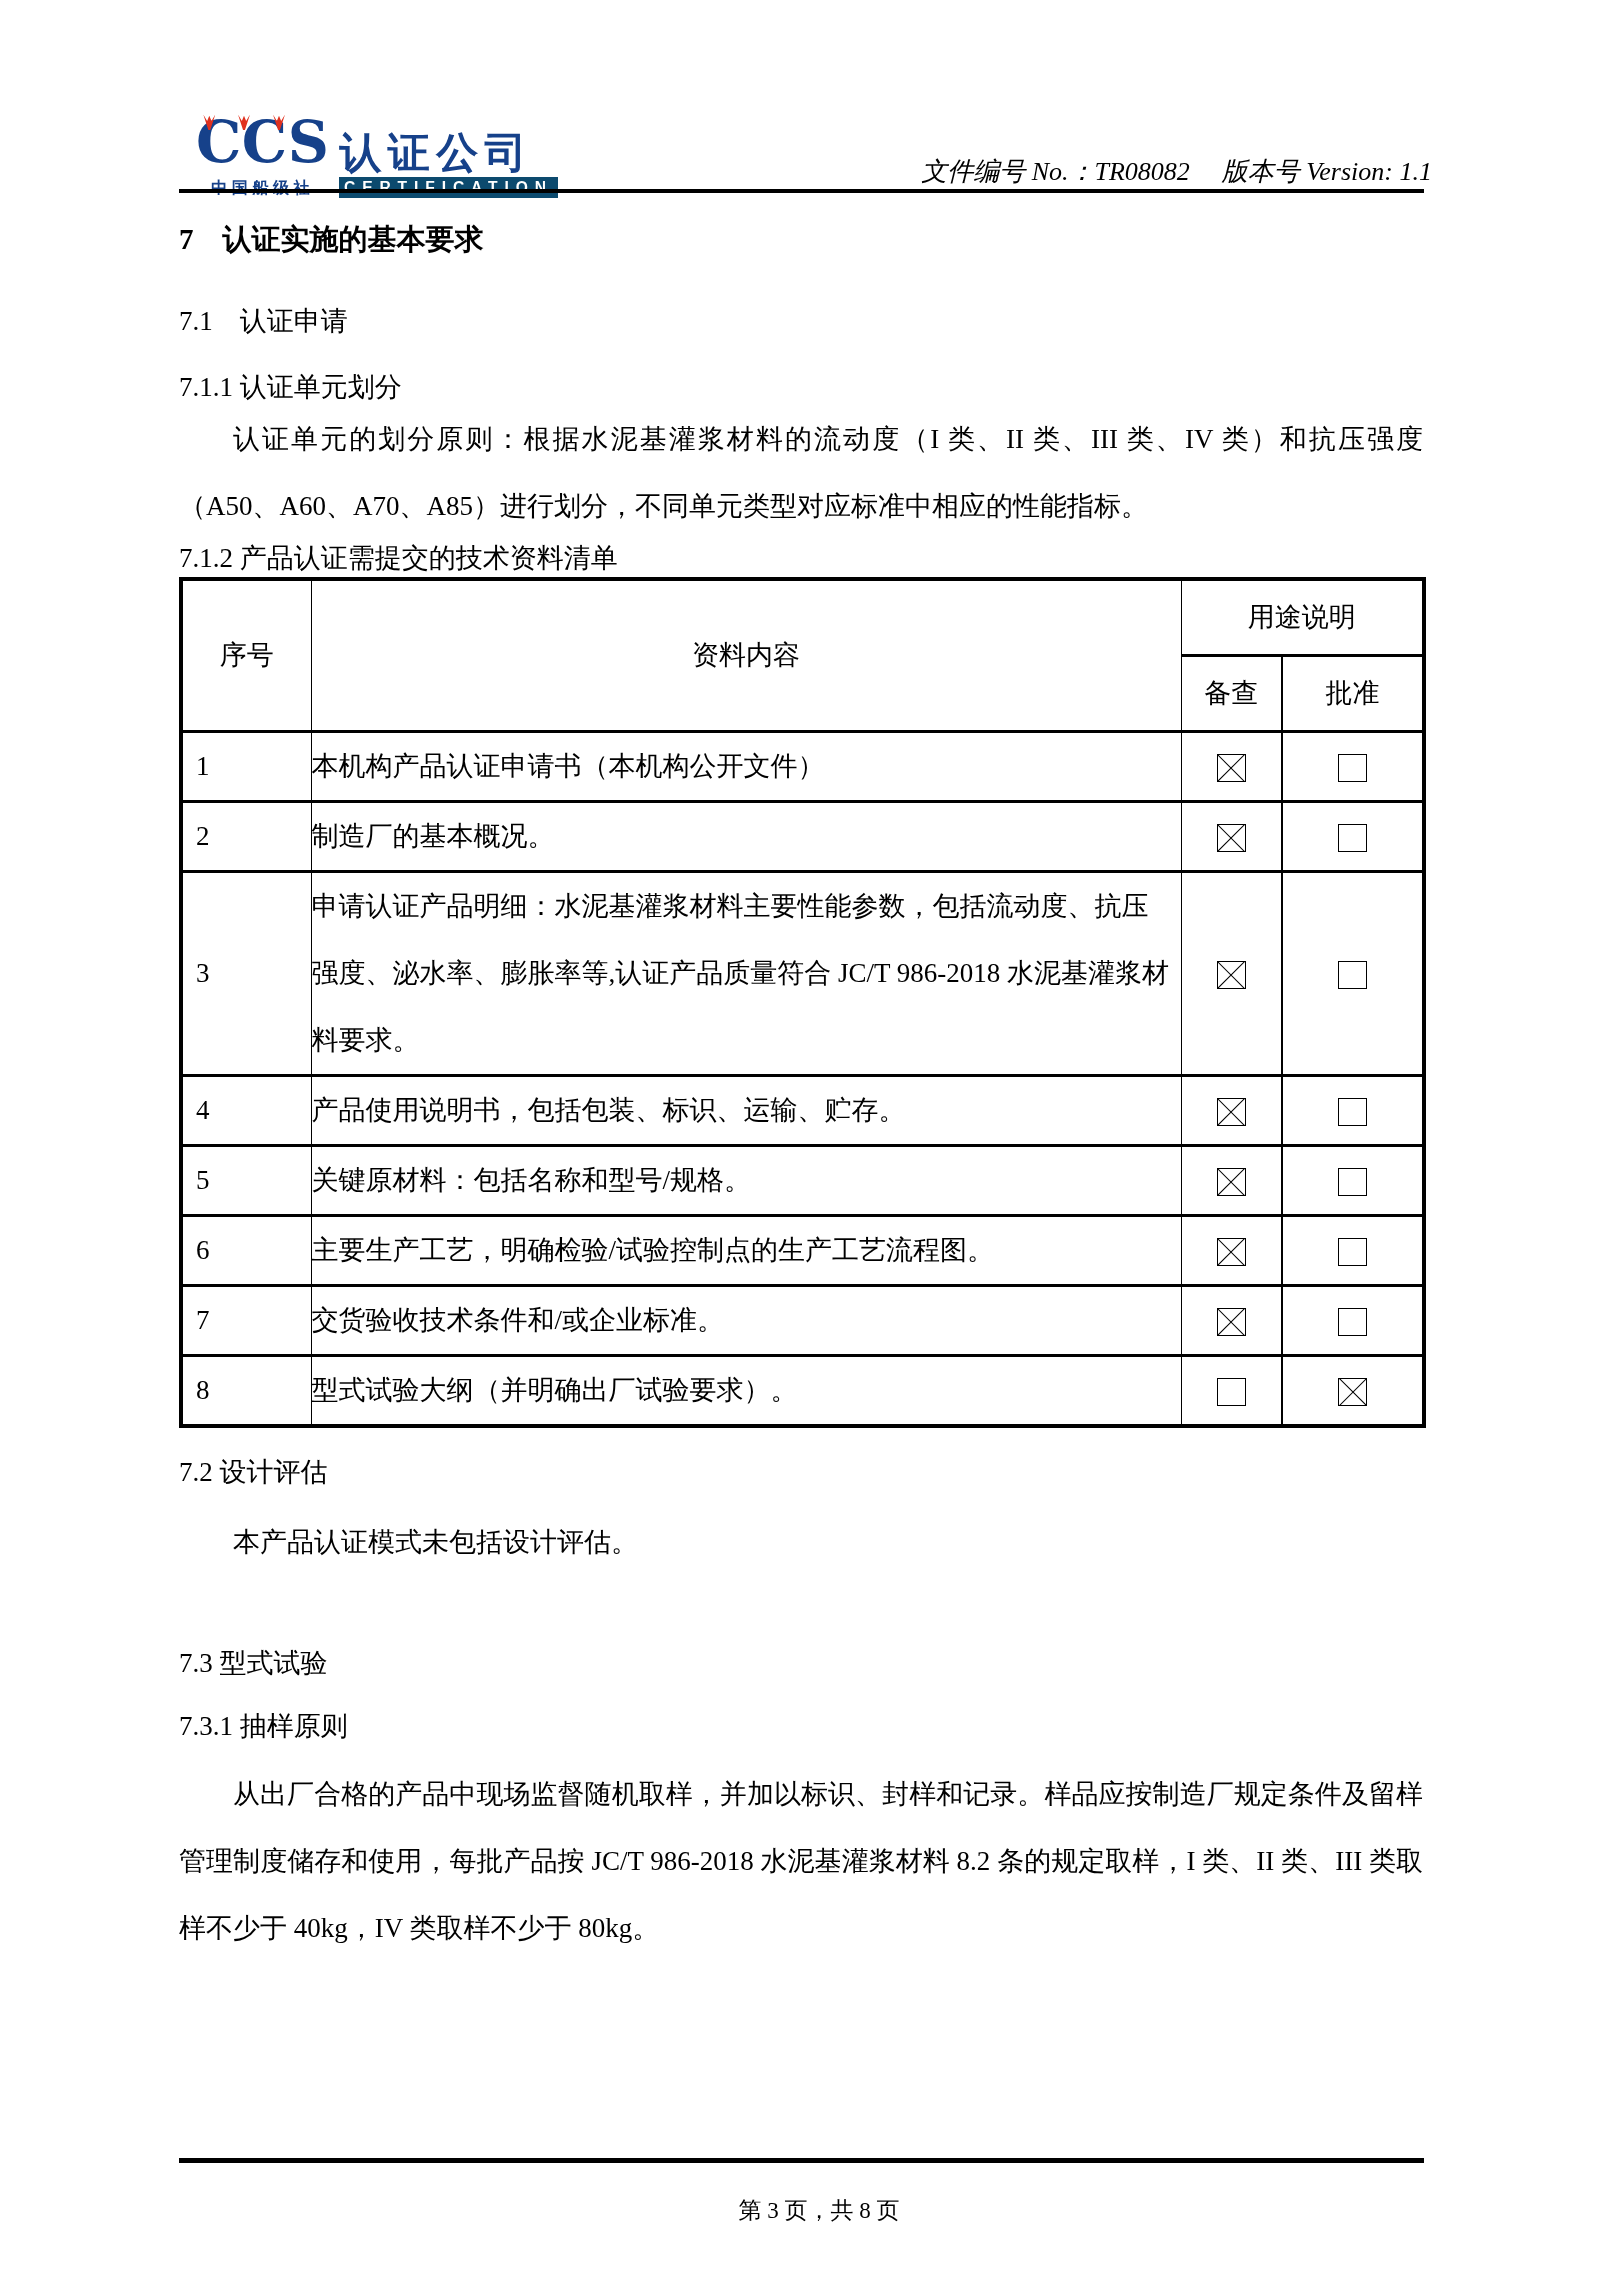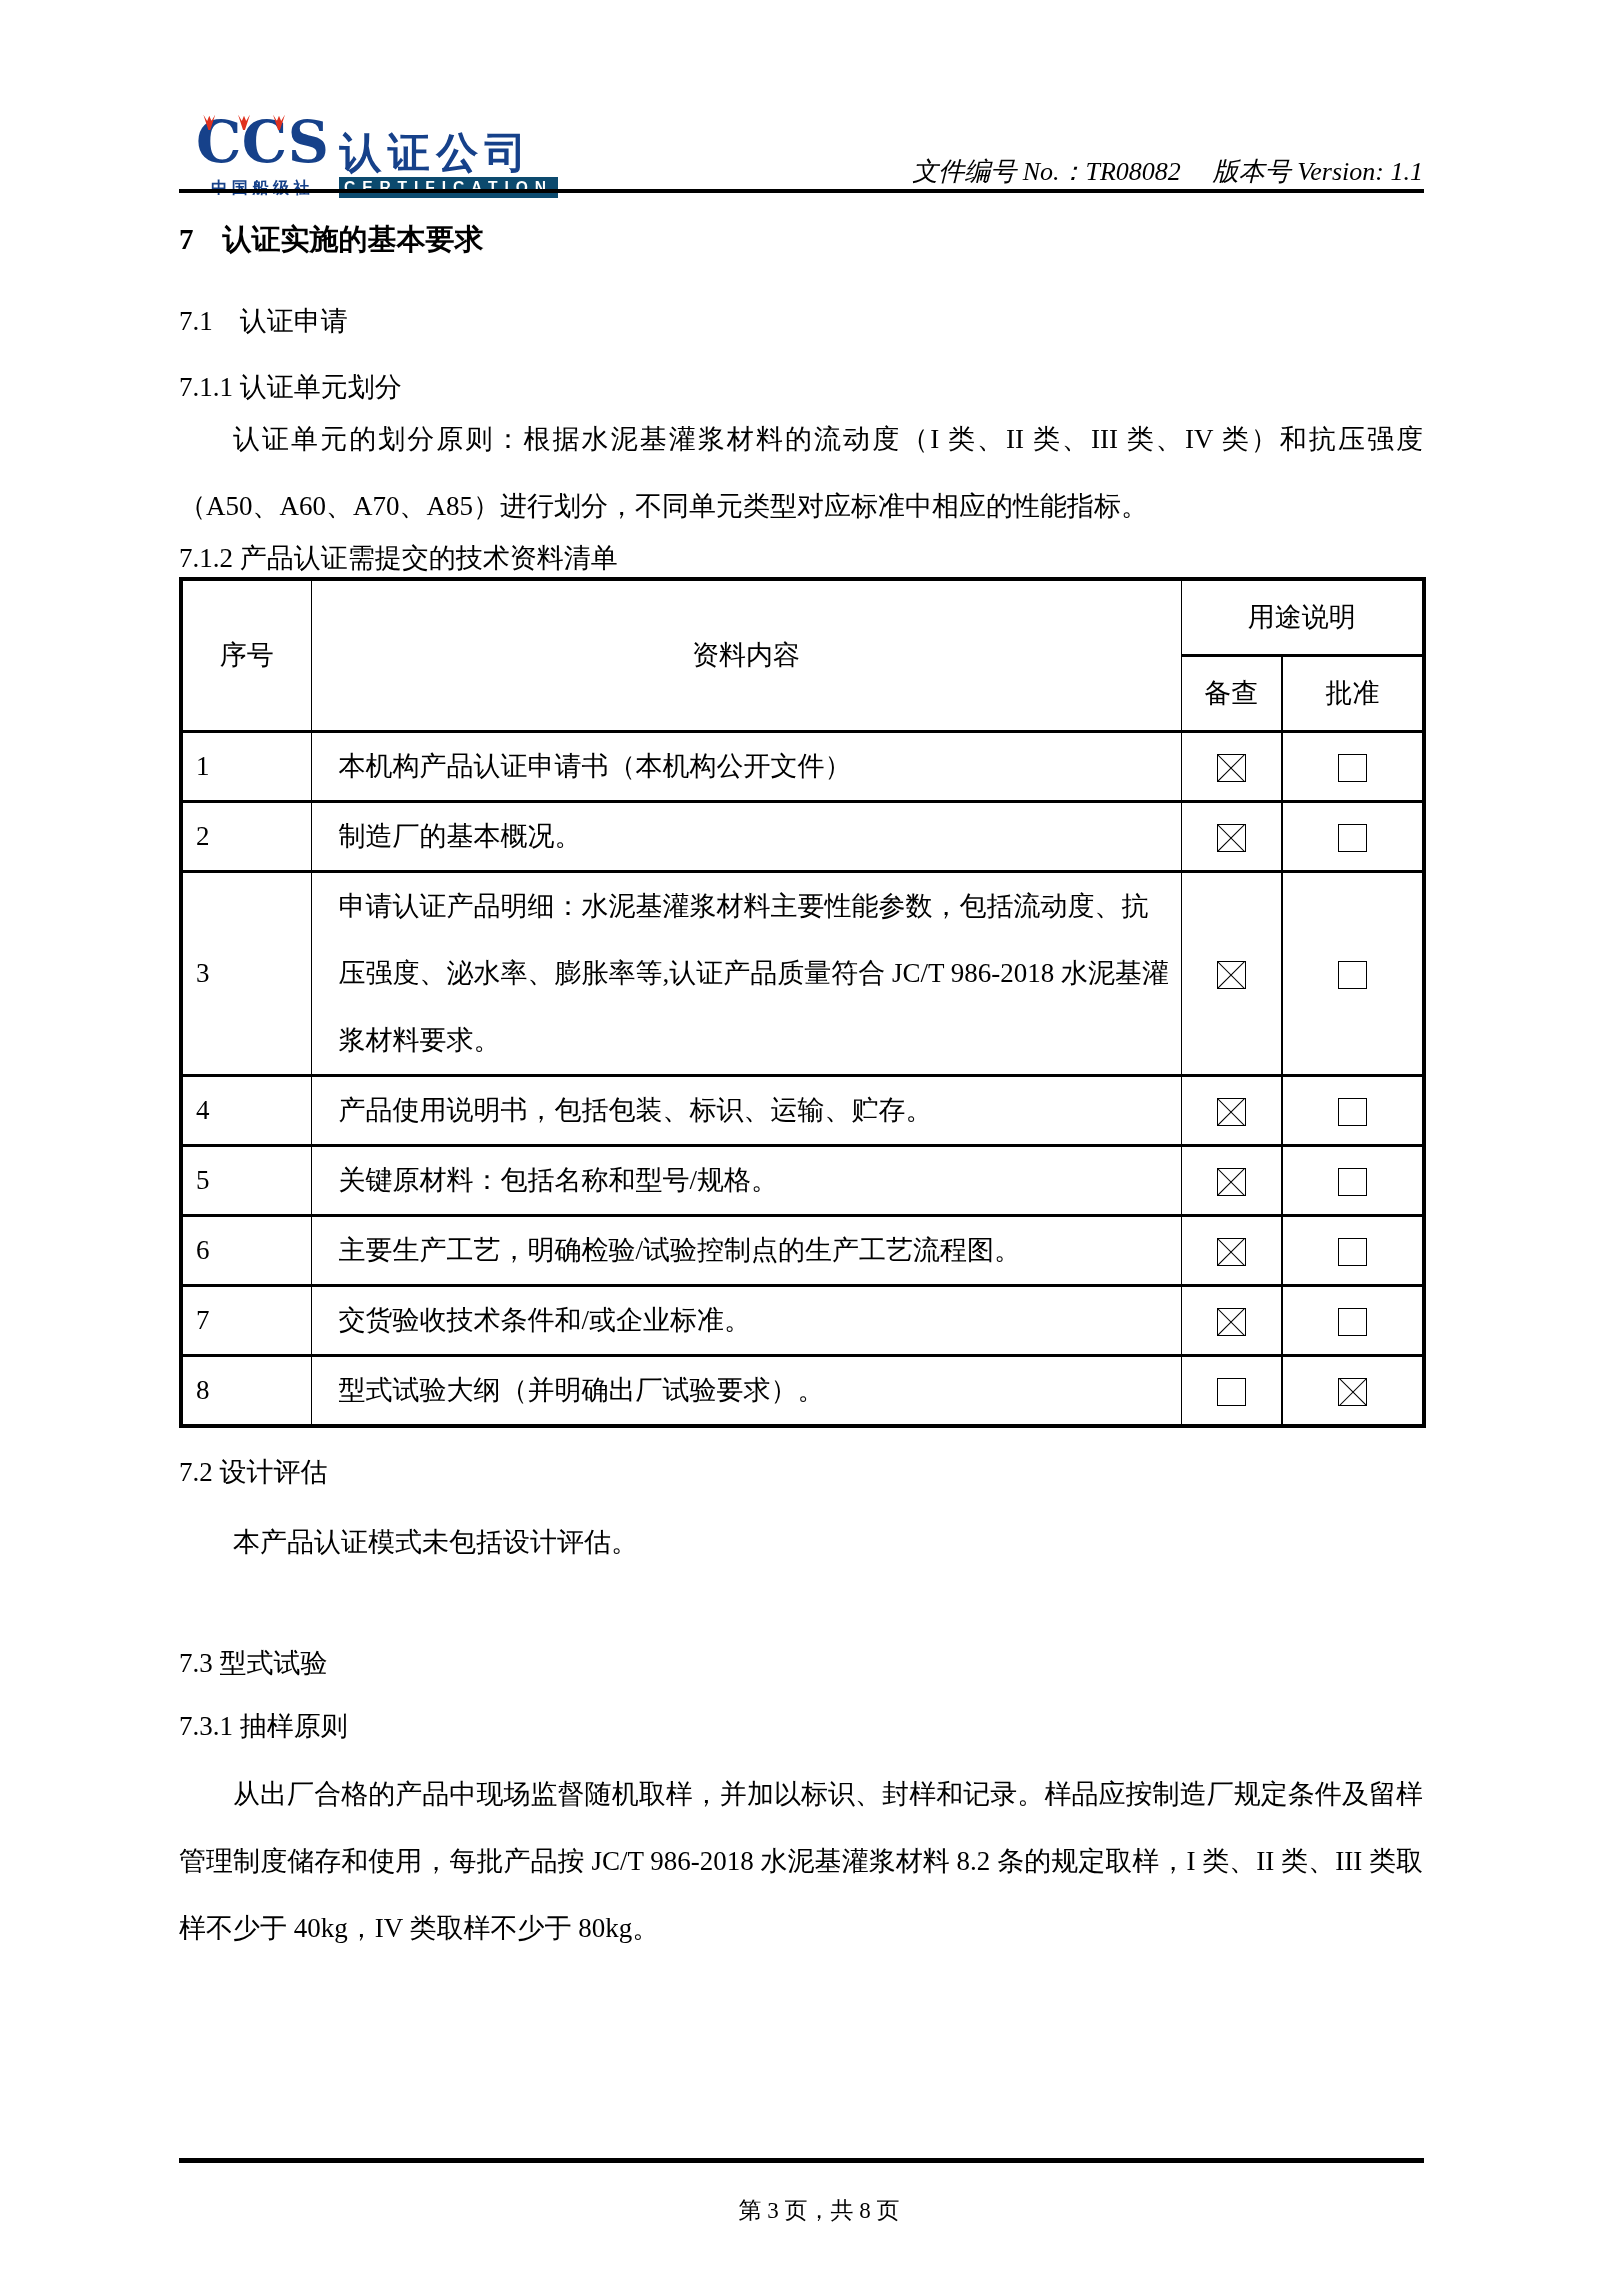--- a/index.html
+++ b/index.html
@@ -31,21 +31,21 @@
   .logo-cn{font-size:16px;line-height:21px;color:#16418A;font-weight:bold;letter-spacing:4.6px;margin-top:13px;white-space:nowrap;}
   .logo-right{display:flex;flex-direction:column;}
   .logo-rzgs{font-size:42px;line-height:39px;color:#16418A;font-weight:bold;letter-spacing:6.4px;white-space:nowrap;}
   .logo-cert{
     margin-top:3.7px;background:#0c4a6e;color:#fff;
     font-family:"Liberation Sans","DejaVu Sans",sans-serif;
     font-weight:bold;font-size:15.6px;line-height:21px;height:21px;
     letter-spacing:6.9px;text-align:center;padding:0 4.6px;white-space:nowrap;
   }
   .doc-meta{
-    position:absolute;right:179px;top:157px;
+    position:absolute;right:170px;top:157px;
     font-style:italic;font-size:26px;line-height:29px;white-space:nowrap;
   }
   .doc-meta .gap{display:inline-block;width:32px;}
   .header-rule{position:absolute;left:179px;top:189px;width:1245px;height:4.1px;background:#000;}
   
   .main{position:absolute;left:179px;top:194px;width:1244px;}
   .h1{font-size:29px;font-weight:bold;line-height:37px;margin:27px 0 0 0;}
   .h2{font-size:27px;font-weight:normal;line-height:37px;margin:0;}
   .h3{font-size:27px;font-weight:normal;line-height:37px;margin:0;}
   .m-s71{margin-top:45px;}
@@ -69,21 +69,21 @@
   .doc-table col.w-pz{width:142px;}
   .doc-table td,.doc-table th{
     border:1.8px solid #000;
     border-top-width:3.2px;border-bottom-width:3.2px;
     font-weight:normal;vertical-align:middle;
     padding:0;
   }
   .doc-table .c-pz{border-left-width:2.8px;}
   .doc-table .hdr{text-align:center;height:73px;}
   .doc-table .c-no{text-align:left;padding-left:13px;}
-  .doc-table .c-content{text-align:left;padding-left:27px;padding-right:9.2px;line-height:67px;}
+  .doc-table .c-content{text-align:left;padding-left:0;padding-right:9.2px;line-height:67px;}
   .doc-table .c-check{text-align:center;}
   .r-std{height:66px;}
   .r-tall{height:202px;}
   .cb{
     display:inline-block;width:28.5px;height:28.5px;
     border:0.9px solid #000;position:relative;overflow:hidden;
     vertical-align:middle;box-sizing:border-box;
   }
   .cb.checked::before,.cb.checked::after{
     content:"";position:absolute;top:50%;left:50%;

